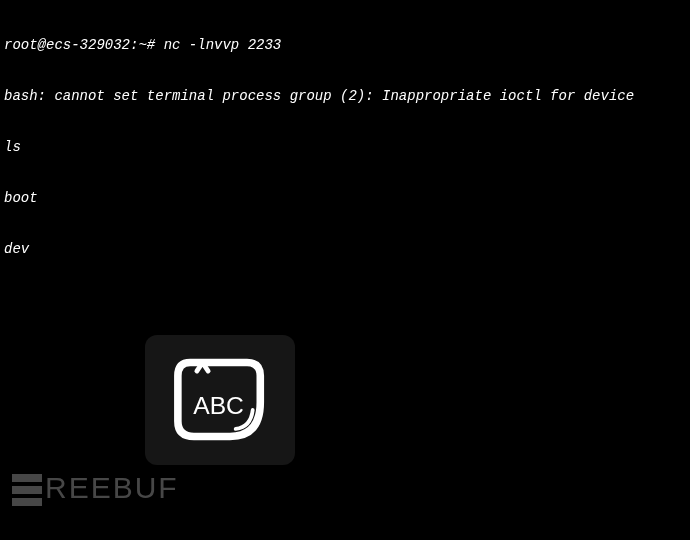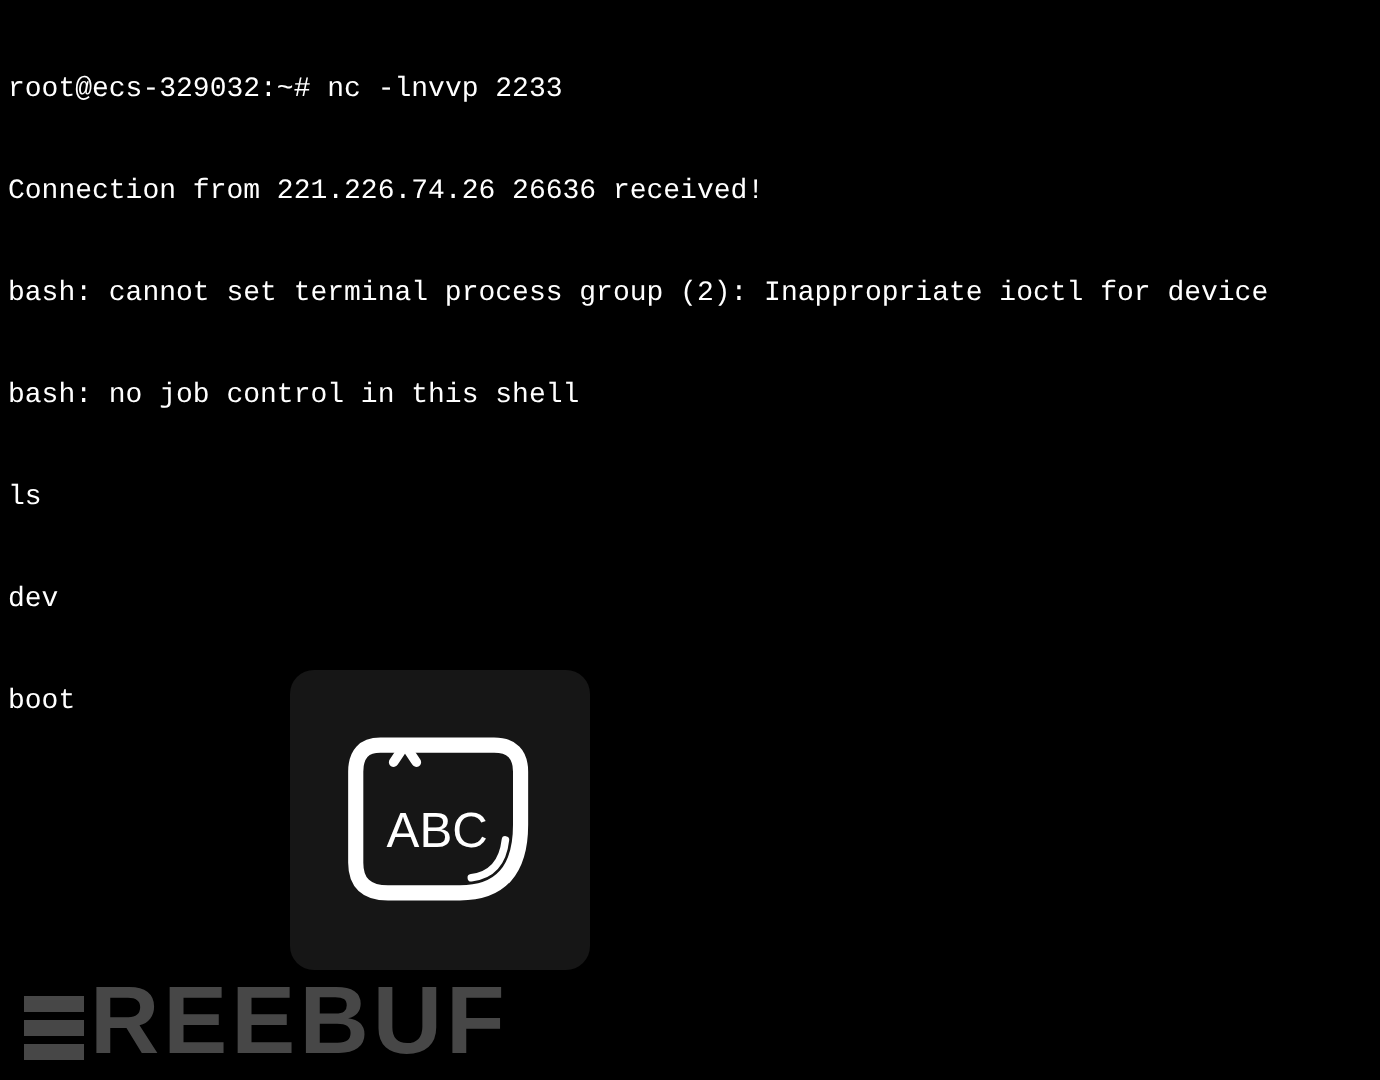--- a/index.html
+++ b/index.html
@@ -17,44 +17,45 @@
       color: #ffffff;
       padding: 3px 4px;
       overflow: hidden;
       position: relative;
     }
     .terminal {
       white-space: pre;
     }
     .line {
       display: block;
+      font-style: italic;
     }
     .ime-overlay {
       position: absolute;
       left: 145px;
       top: 335px;
       width: 150px;
-      height: 150px;
+      height: 130px;
       background: rgba(40, 40, 40, 0.55);
       border-radius: 12px;
       display: flex;
       align-items: center;
       justify-content: center;
     }
     .ime-icon {
       width: 95px;
       height: 90px;
     }
     .watermark {
       position: absolute;
       left: 12px;
-      bottom: 6px;
+      bottom: 30px;
       font-family: Arial, sans-serif;
-      font-size: 48px;
-      font-weight: 700;
+      font-size: 30px;
+      font-weight: 400;
       letter-spacing: 2px;
       color: rgba(95, 95, 95, 0.75);
       z-index: 0;
     }
     .wm-bars {
       display: inline-block;
       vertical-align: middle;
       margin-right: 3px;
     }
     .wm-bar {
@@ -78,26 +79,24 @@
 <div class="watermark">
   <span class="wm-bars">
     <span class="wm-bar"></span>
     <span class="wm-bar"></span>
     <span class="wm-bar"></span>
   </span><span>REEBUF</span>
 </div>
 
 <div class="terminal">
   <span class="line"><span>root@ecs-329032:~# </span><span>nc -lnvvp 2233</span></span>
-  <span class="line">Connection from 221.226.74.26 26636 received!</span>
   <span class="line">bash: cannot set terminal process group (2): Inappropriate ioctl for device</span>
-  <span class="line">bash: no job control in this shell</span>
   <span class="line">ls</span>
+  <span class="line">boot</span>
   <span class="line">dev</span>
-  <span class="line">boot</span>
   
   
   
   
   
   
   
   
   
   

